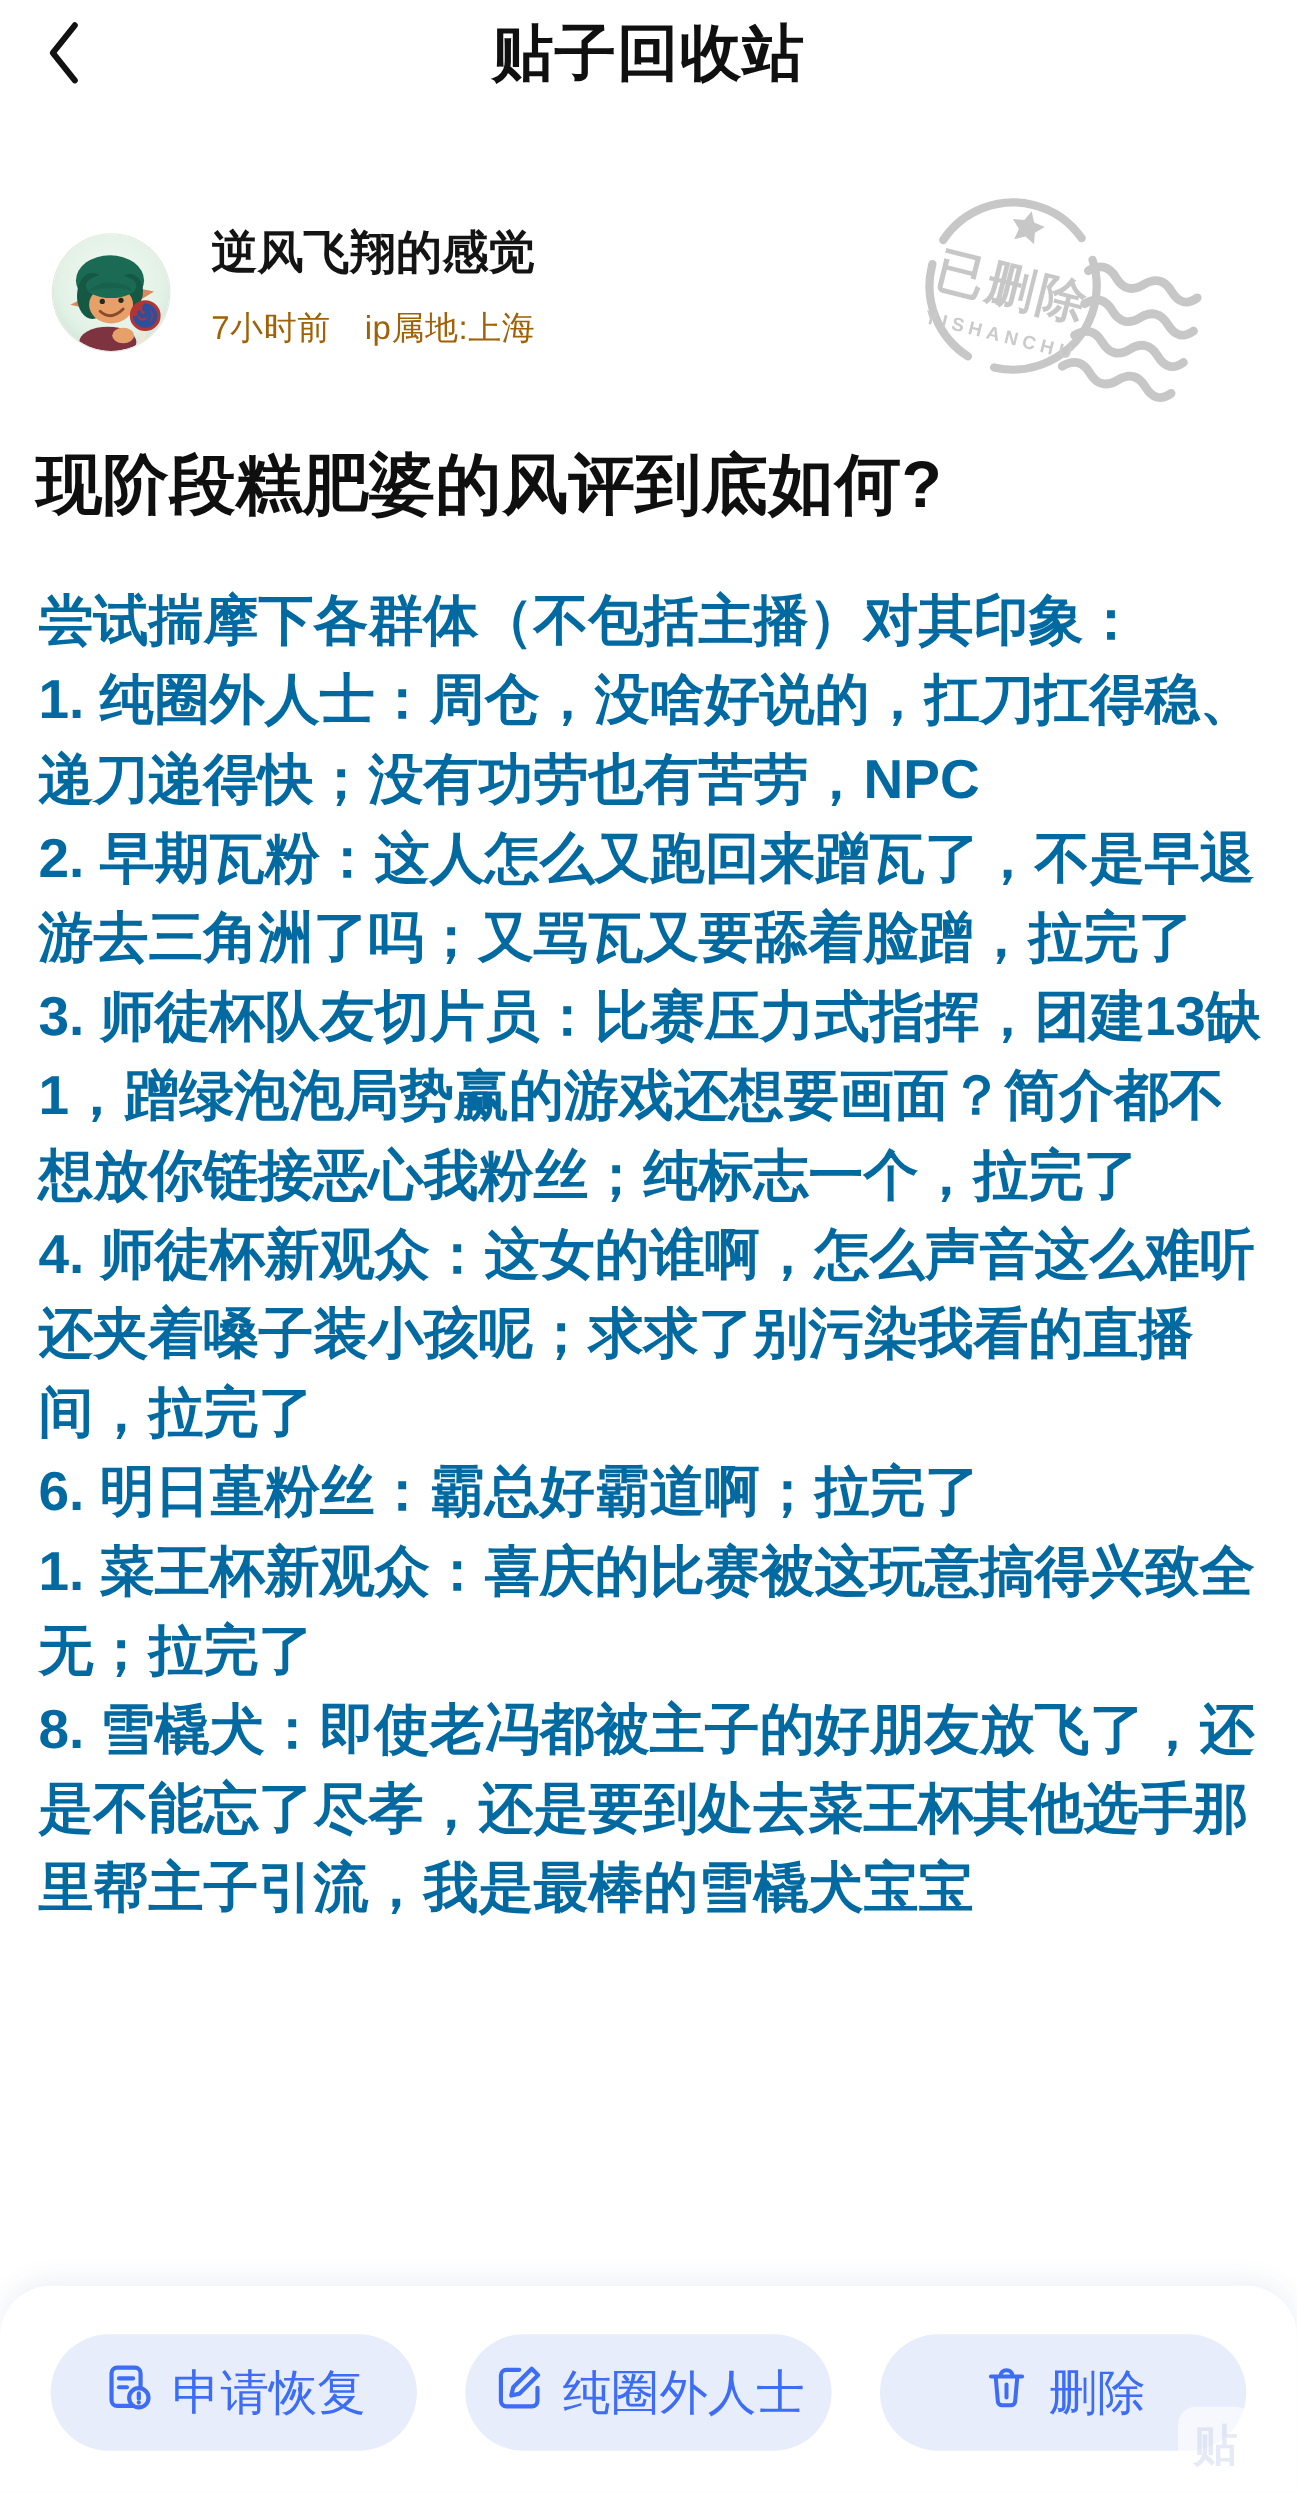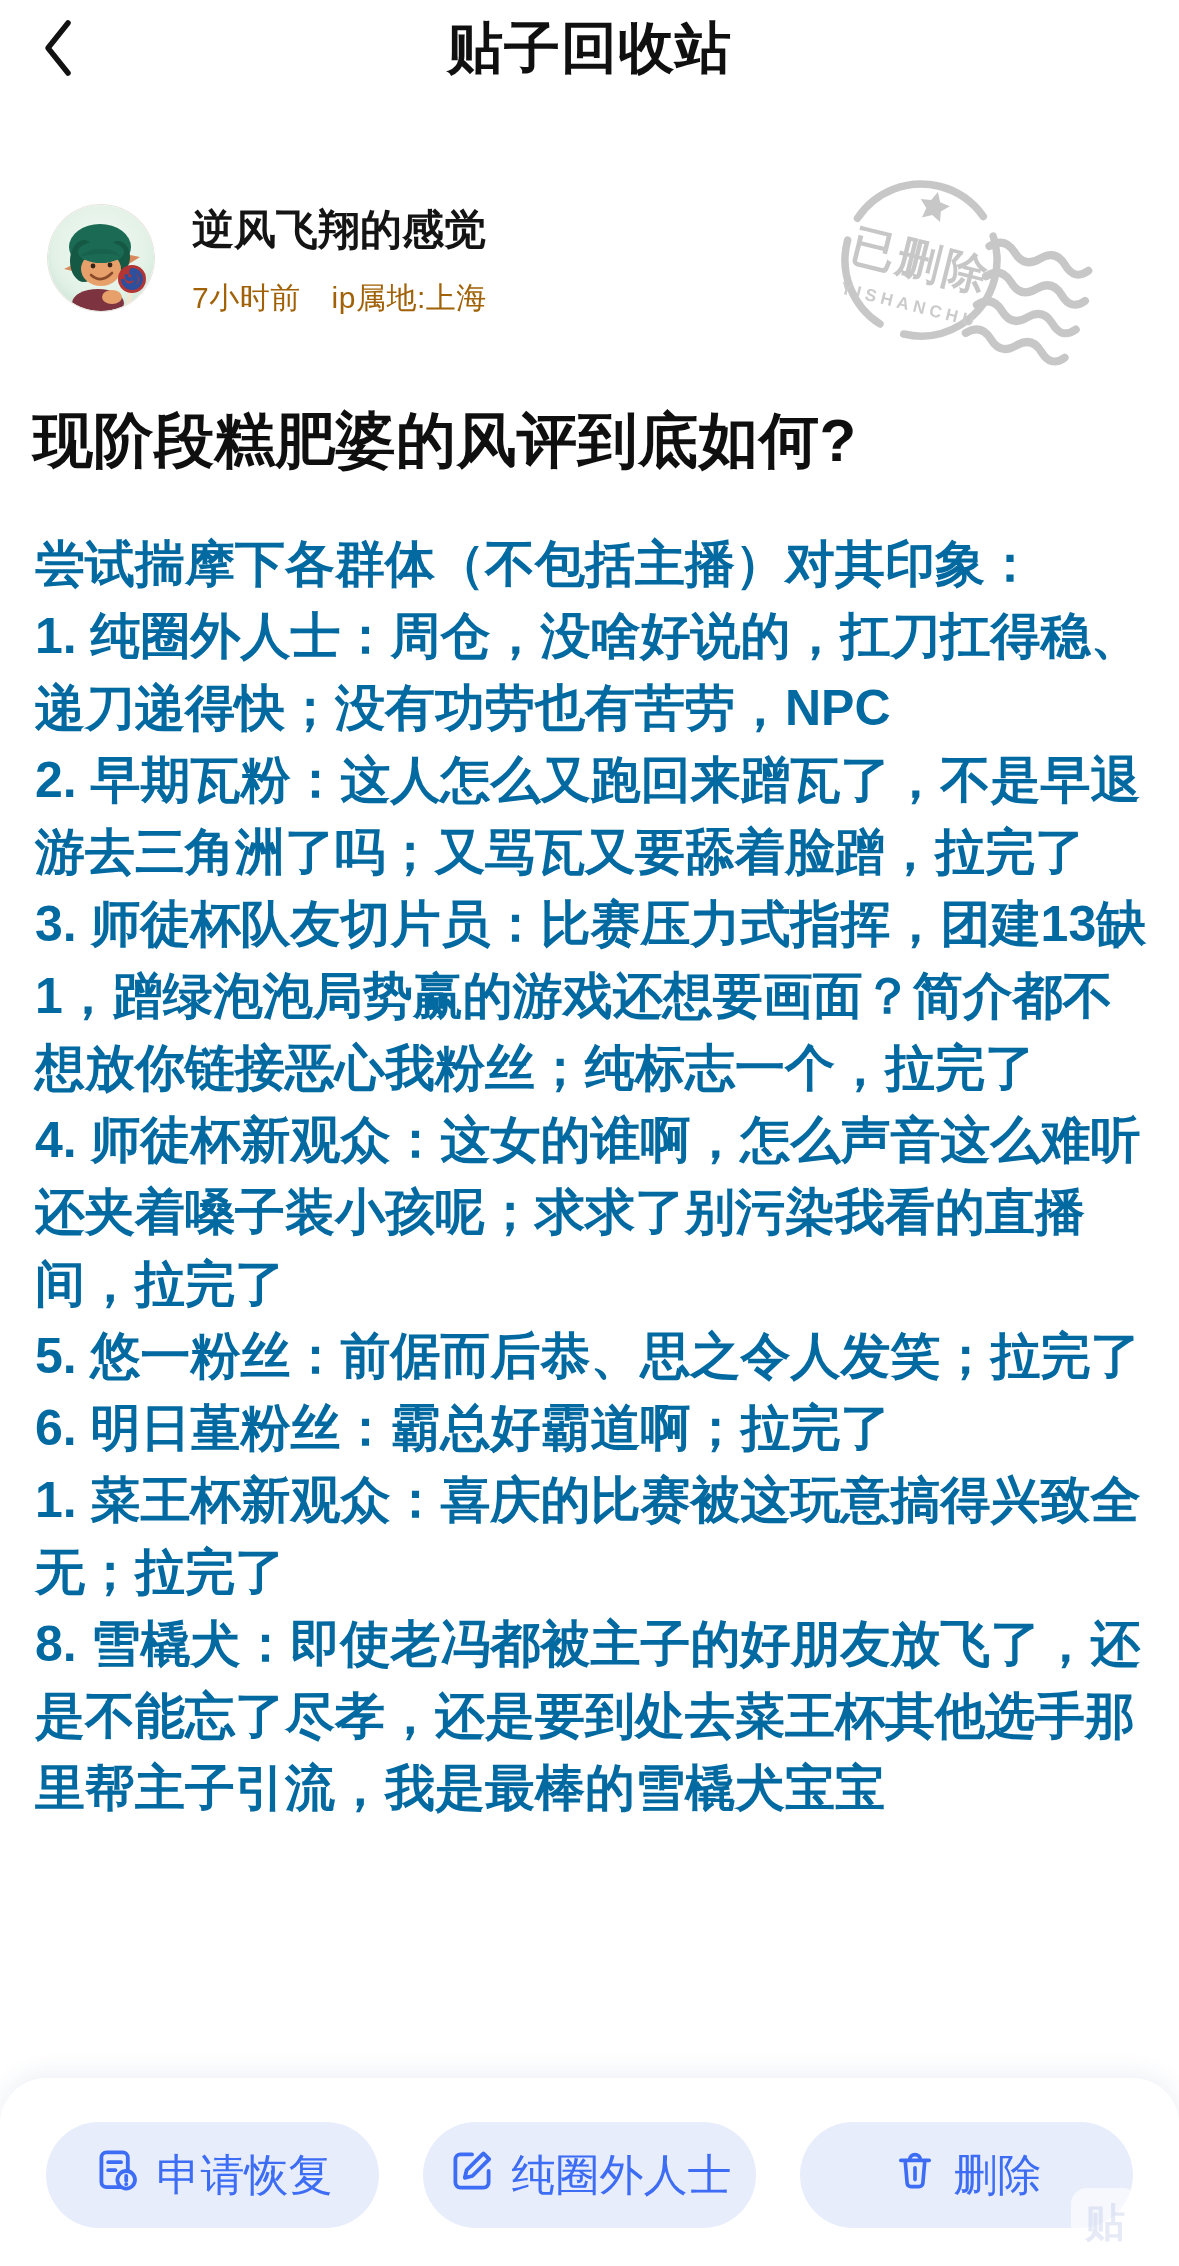--- a/index.html
+++ b/index.html
@@ -8,21 +8,21 @@
     background:#ffffff;
     font-family:"Liberation Sans","DejaVu Sans",sans-serif;
     -webkit-font-smoothing:antialiased;
   }
   
   .navbar{position:relative;height:96px;background:#fff;}
   .back-btn{position:absolute;left:30px;top:18px;width:54px;height:64px;display:flex;align-items:center;justify-content:center;cursor:pointer;}
   .nav-title{position:absolute;left:0;right:0;top:0;height:96px;line-height:96px;text-align:center;
     font-size:56px;font-weight:700;color:#101010;letter-spacing:1px;}
   
-  .post-head{display:flex;align-items:center;margin:100px 35px 0 48px;position:relative;}
+  .post-head{display:flex;align-items:flex-end;margin:100px 35px 0 48px;position:relative;}
   .avatar{width:106px;height:106px;border-radius:50%;overflow:hidden;flex:0 0 auto;box-shadow:0 0 0 1px #e7e5df;}
   .uinfo{margin-left:38px;padding-top:6px;}
   .uname{font-size:42px;font-weight:600;color:#141414;}
   .umeta{margin-top:20px;font-size:30px;color:#a16207;letter-spacing:0.5px;}
   .umeta .sep{display:inline-block;width:22px;}
   
   .stamp{position:absolute;right:28px;top:-38px;width:300px;height:215px;pointer-events:none;}
   
   .post-title{margin:82px 35px 0 33px;font-size:60px;font-weight:800;color:#0f0f0f;letter-spacing:0.5px;}
   .post-body{margin:46px 20px 12px 35px;font-size:50px;line-height:72px;color:#0369a1;font-weight:700;}
@@ -122,21 +122,20 @@
 </div>
 
 <h1 class="post-title">现阶段糕肥婆的风评到底如何?</h1>
 
 <div class="post-body">
   <p>尝试揣摩下各群体（不包括主播）对其印象：</p>
   <p>1. 纯圈外人士：周仓，没啥好说的，扛刀扛得稳、递刀递得快；没有功劳也有苦劳，NPC</p>
   <p>2. 早期瓦粉：这人怎么又跑回来蹭瓦了，不是早退游去三角洲了吗；又骂瓦又要舔着脸蹭，拉完了</p>
   <p>3. 师徒杯队友切片员：比赛压力式指挥，团建13缺1，蹭绿泡泡局势赢的游戏还想要画面？简介都不想放你链接恶心我粉丝；纯标志一个，拉完了</p>
   <p>4. 师徒杯新观众：这女的谁啊，怎么声音这么难听还夹着嗓子装小孩呢；求求了别污染我看的直播间，拉完了</p>
-  <p>5. 悠一粉丝：前倨而后恭、思之令人发笑；拉完了</p>
   <p>6. 明日堇粉丝：霸总好霸道啊；拉完了</p>
   <p>1. 菜王杯新观众：喜庆的比赛被这玩意搞得兴致全无；拉完了</p>
   <p>8. 雪橇犬：即使老冯都被主子的好朋友放飞了，还是不能忘了尽孝，还是要到处去菜王杯其他选手那里帮主子引流，我是最棒的雪橇犬宝宝</p>
 </div>
 
 <div class="sheet">
 
   <button class="action-btn">
     <span>
       <svg width="48" height="48" viewBox="0 0 24 24" fill="none" stroke="#3d6cf5" stroke-width="1.9" stroke-linecap="round" stroke-linejoin="round">

